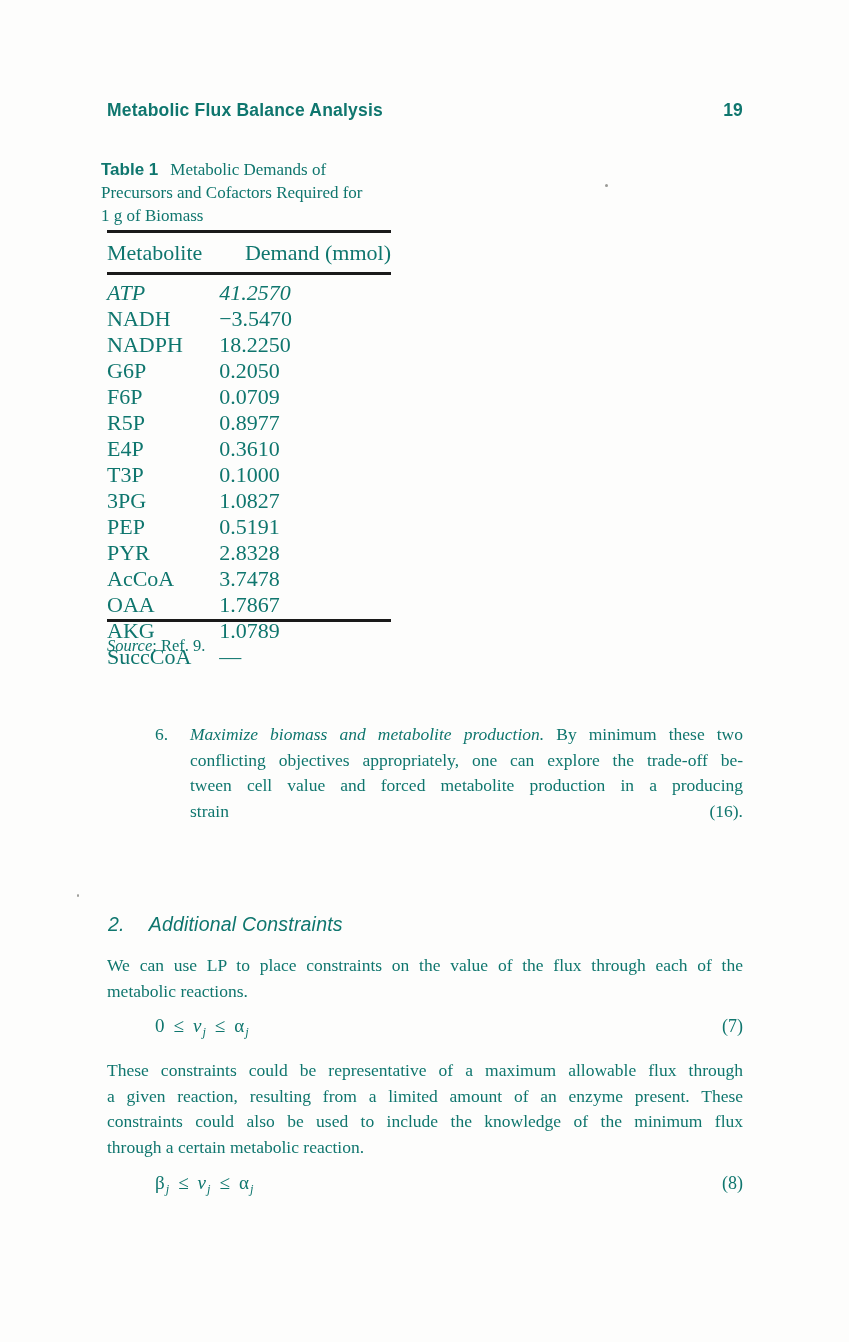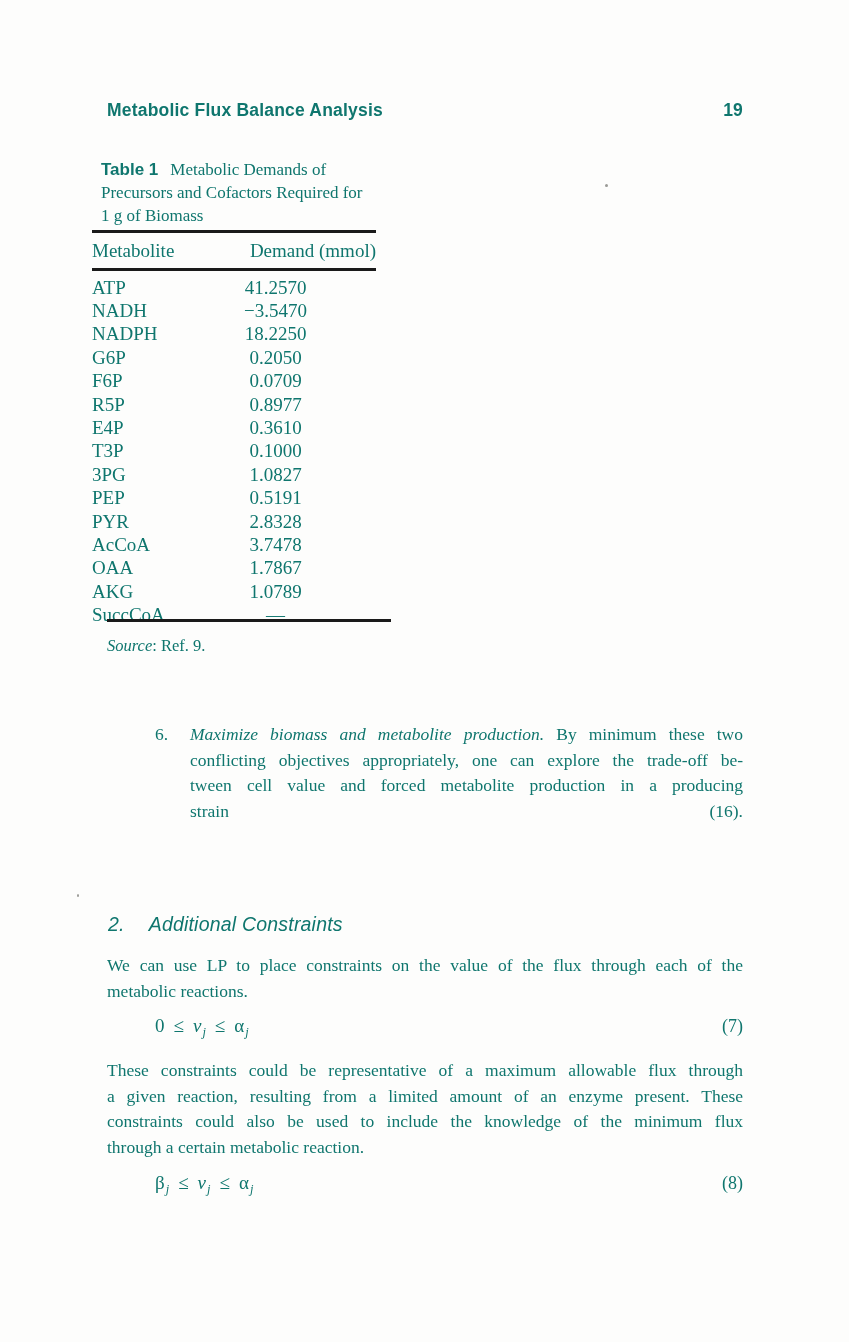--- a/index.html
+++ b/index.html
@@ -26,32 +26,32 @@
     position: absolute; left: 101px; top: 158px;
     font-size: 17px; line-height: 23px; white-space: nowrap;
   }
   .tbl-caption .cap-label {
     font-family: "Liberation Sans", sans-serif; font-weight: bold;
     margin-right: 12px;
   }
 
   
   .demand-table {
-    position: absolute; left: 92px; top: 230px; width: 284px;
-    border-collapse: collapse; font-size: 19px;
+    position: absolute; left: 107px; top: 230px; width: 284px;
+    border-collapse: collapse; font-size: 22px;
   }
   .demand-table thead th {
     font-weight: normal; text-align: left;
     border-top: 3px solid #1a1a1a; border-bottom: 3px solid #1a1a1a;
     padding: 7px 0 6px 0;
   }
   .demand-table thead th.col-demand { text-align: right; }
   .demand-table tbody td { padding: 0; height: 23.4px; vertical-align: middle; }
-  .demand-table tbody td.val { text-align: center; padding-right: 29px; }
-  .demand-table tbody tr:first-child td { padding-top: 5px; }
+  .demand-table tbody td.val { text-align: left; padding-right: 29px; }
+  .demand-table tbody tr:first-child td { padding-top: 5px; font-style: italic; }
   .demand-table tbody tr:last-child td { padding-bottom: 7px; }
   .tbl-bottom-rule {
     position: absolute; left: 107px; top: 619px; width: 284px;
     height: 3px; background: #1a1a1a;
   }
   .tbl-source { position: absolute; left: 107px; top: 636px; font-size: 16.5px; }
   .tbl-source .src-label { font-style: italic; }
 
   
   .plines { position: absolute; left: 107px; width: 636px; font-size: 17.5px; }

